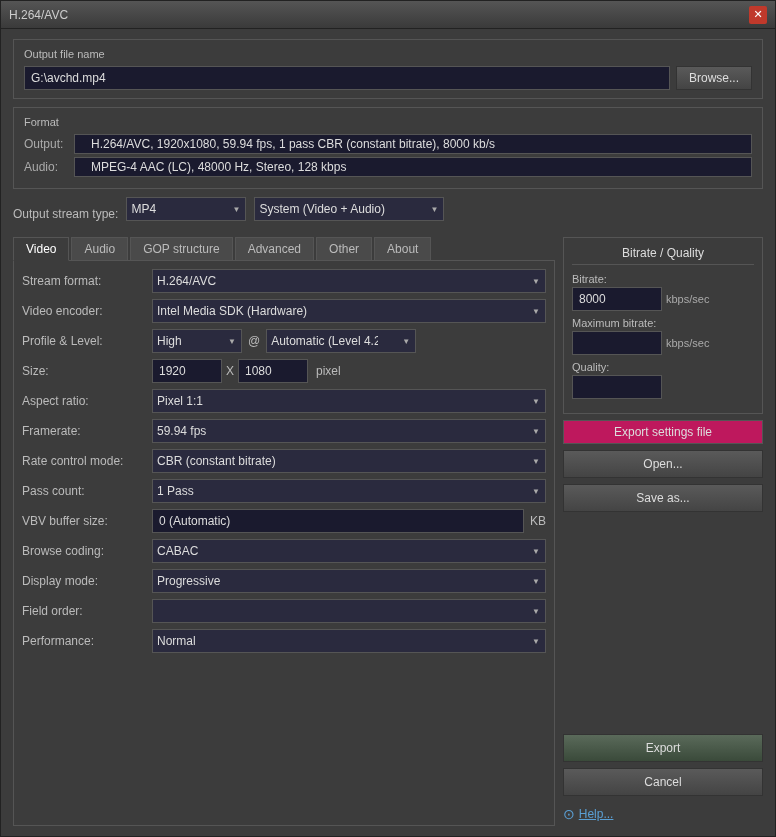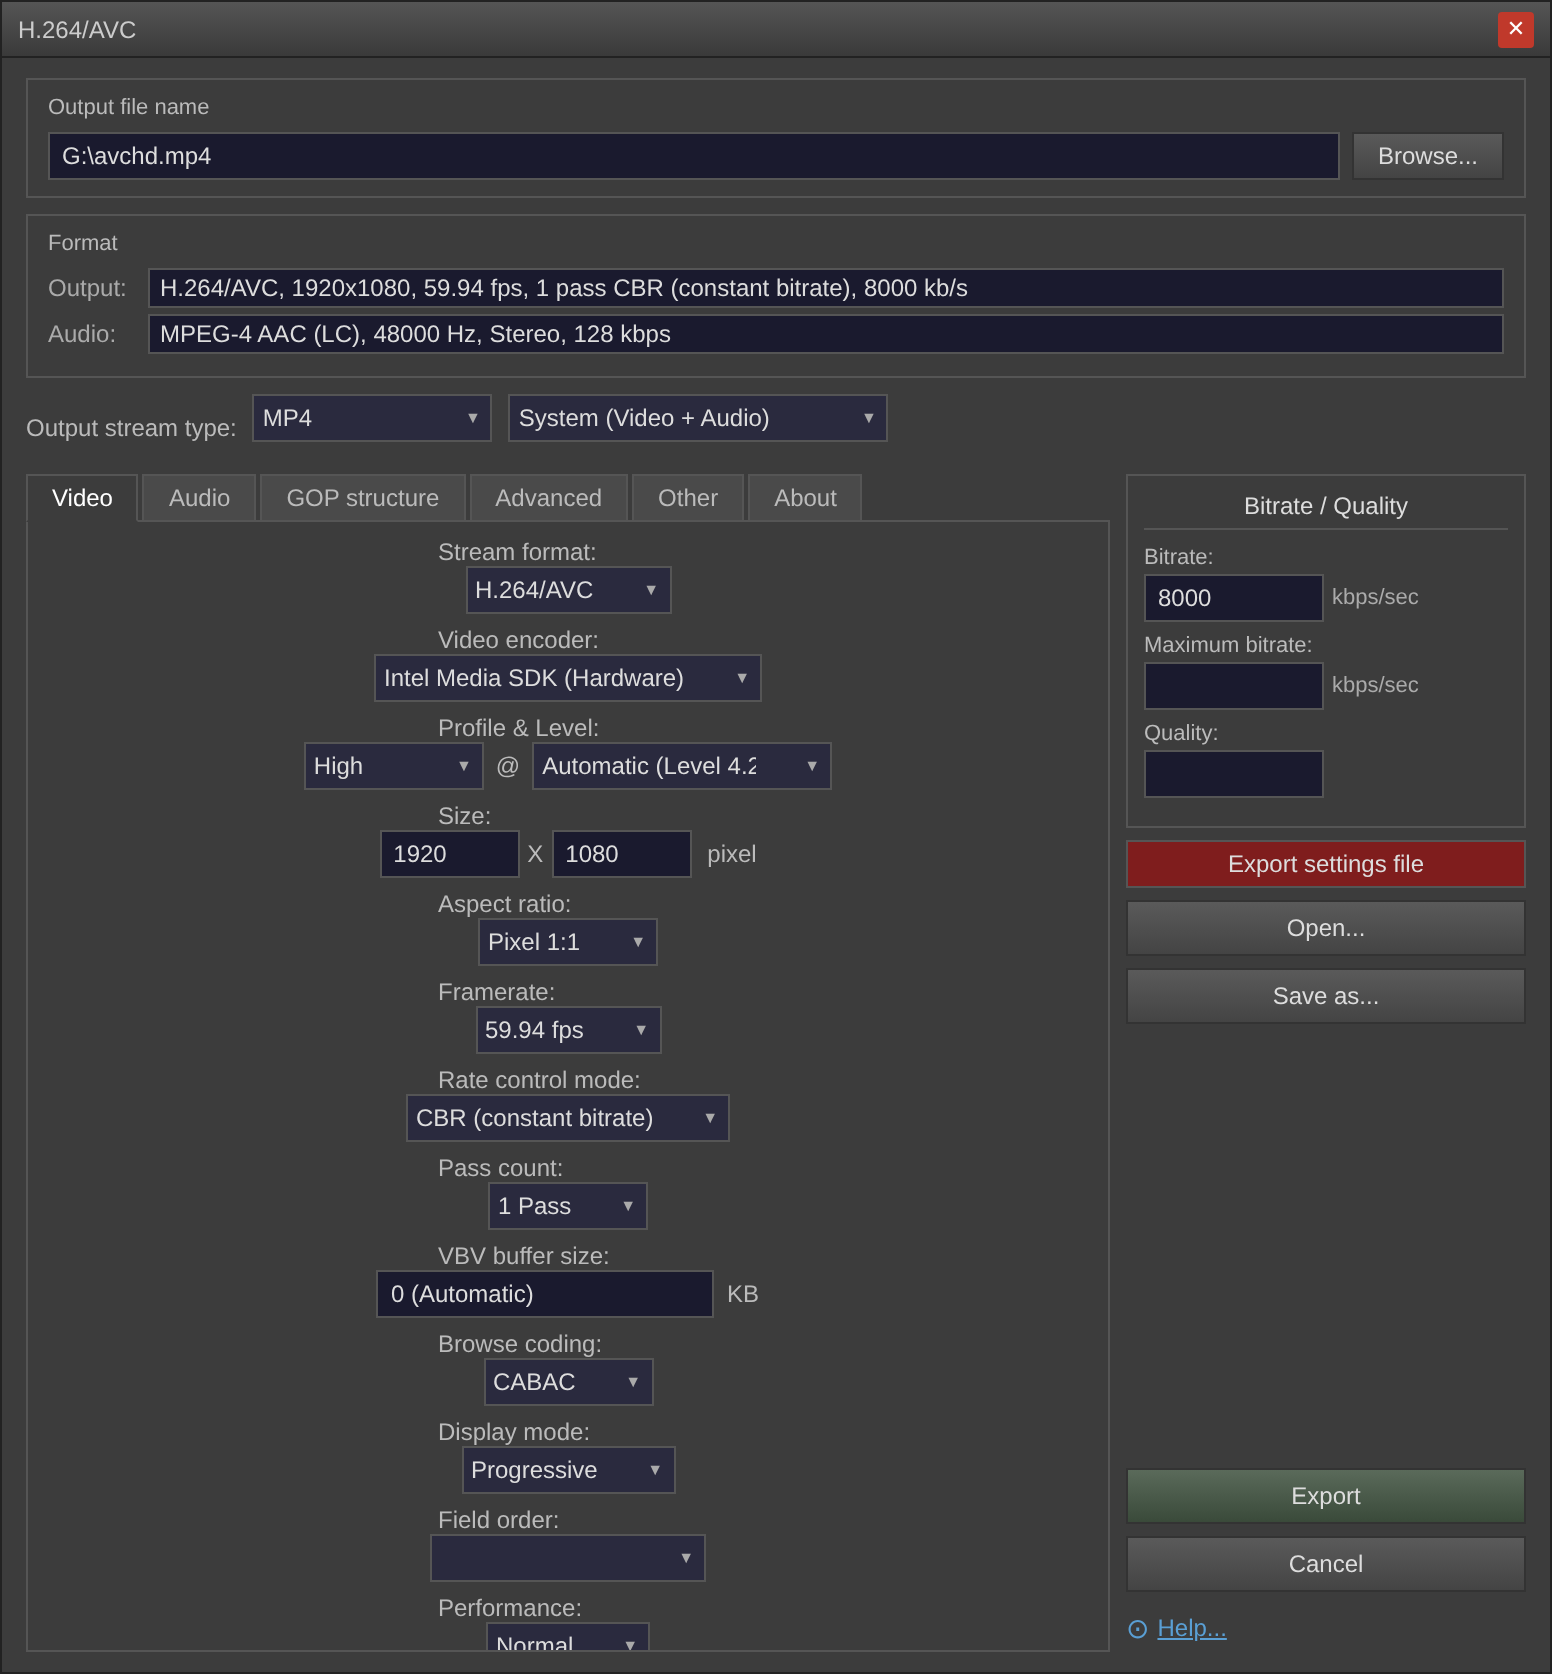--- a/index.html
+++ b/index.html
@@ -104,21 +104,21 @@
     .format-label {
       color: #aaa;
       width: 50px;
       font-size: 12px;
     }
 
     .format-value {
       background: #1a1a2e;
       border: 1px solid #555;
       color: #ddd;
-      padding: 2px 5px;
+      padding: 2px 16px;
       flex: 1;
       font-size: 12px;
     }
 
     .stream-row {
       display: flex;
       align-items: flex-end;
       gap: 8px;
       margin-bottom: 8px;
     }
@@ -203,21 +203,20 @@
       border-top: none;
       padding: 8px;
       flex: 1;
       overflow-y: auto;
     }
 
     .field-row {
       display: flex;
       align-items: center;
       margin-bottom: 6px;
-      flex-direction: column;
     }
 
     .field-label {
       color: #bbb;
       width: 130px;
       font-size: 12px;
       flex-shrink: 0;
     }
 
     .field-value {
@@ -309,21 +308,21 @@
       flex-direction: column;
       gap: 6px;
     }
 
     .export-title {
       color: #ddd;
       font-size: 12px;
       text-align: center;
       border: 1px solid #555;
       padding: 4px;
-      background: #7f1d1d;
+      background: #be185d;
     }
 
     .btn-large {
       width: 100%;
       height: 28px;
       background: linear-gradient(to bottom, #5a5a5a, #444);
       border: 1px solid #333;
       color: #ddd;
       cursor: pointer;
       font-size: 12px;

